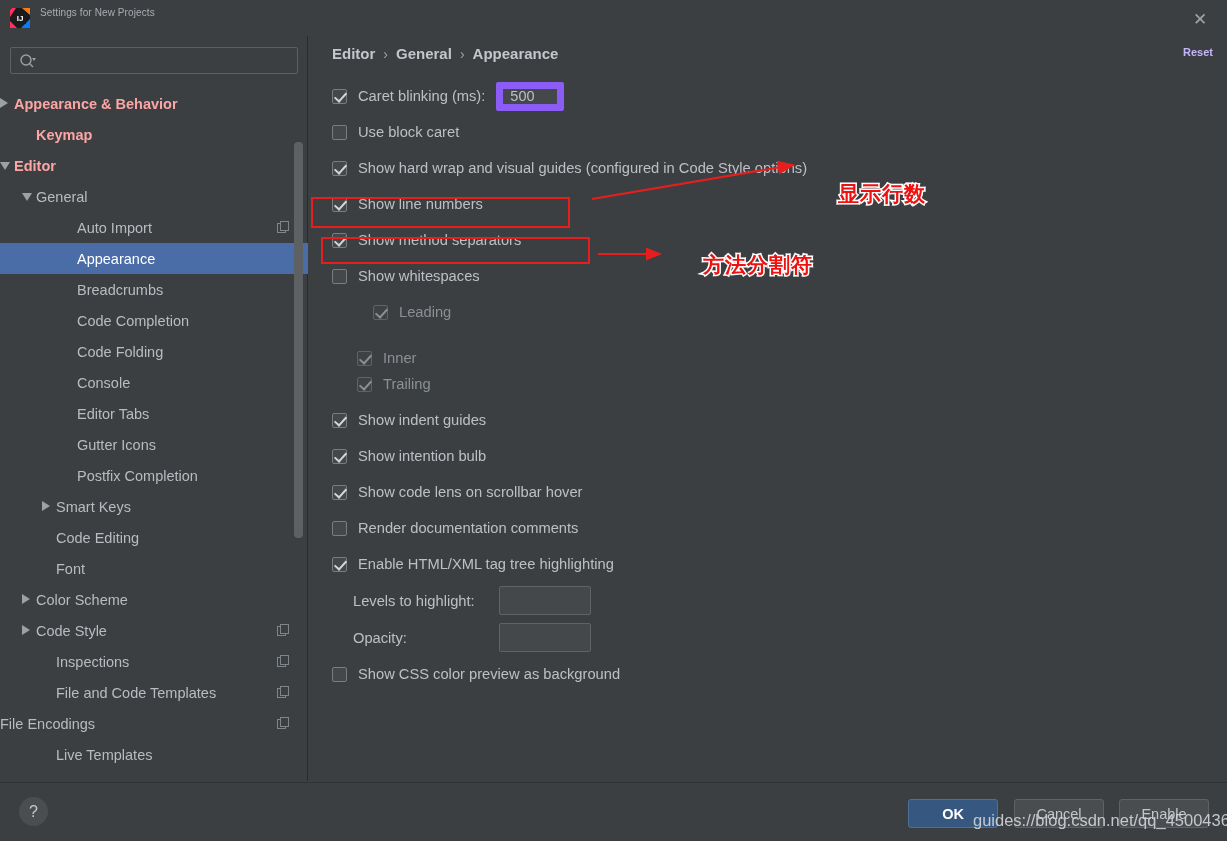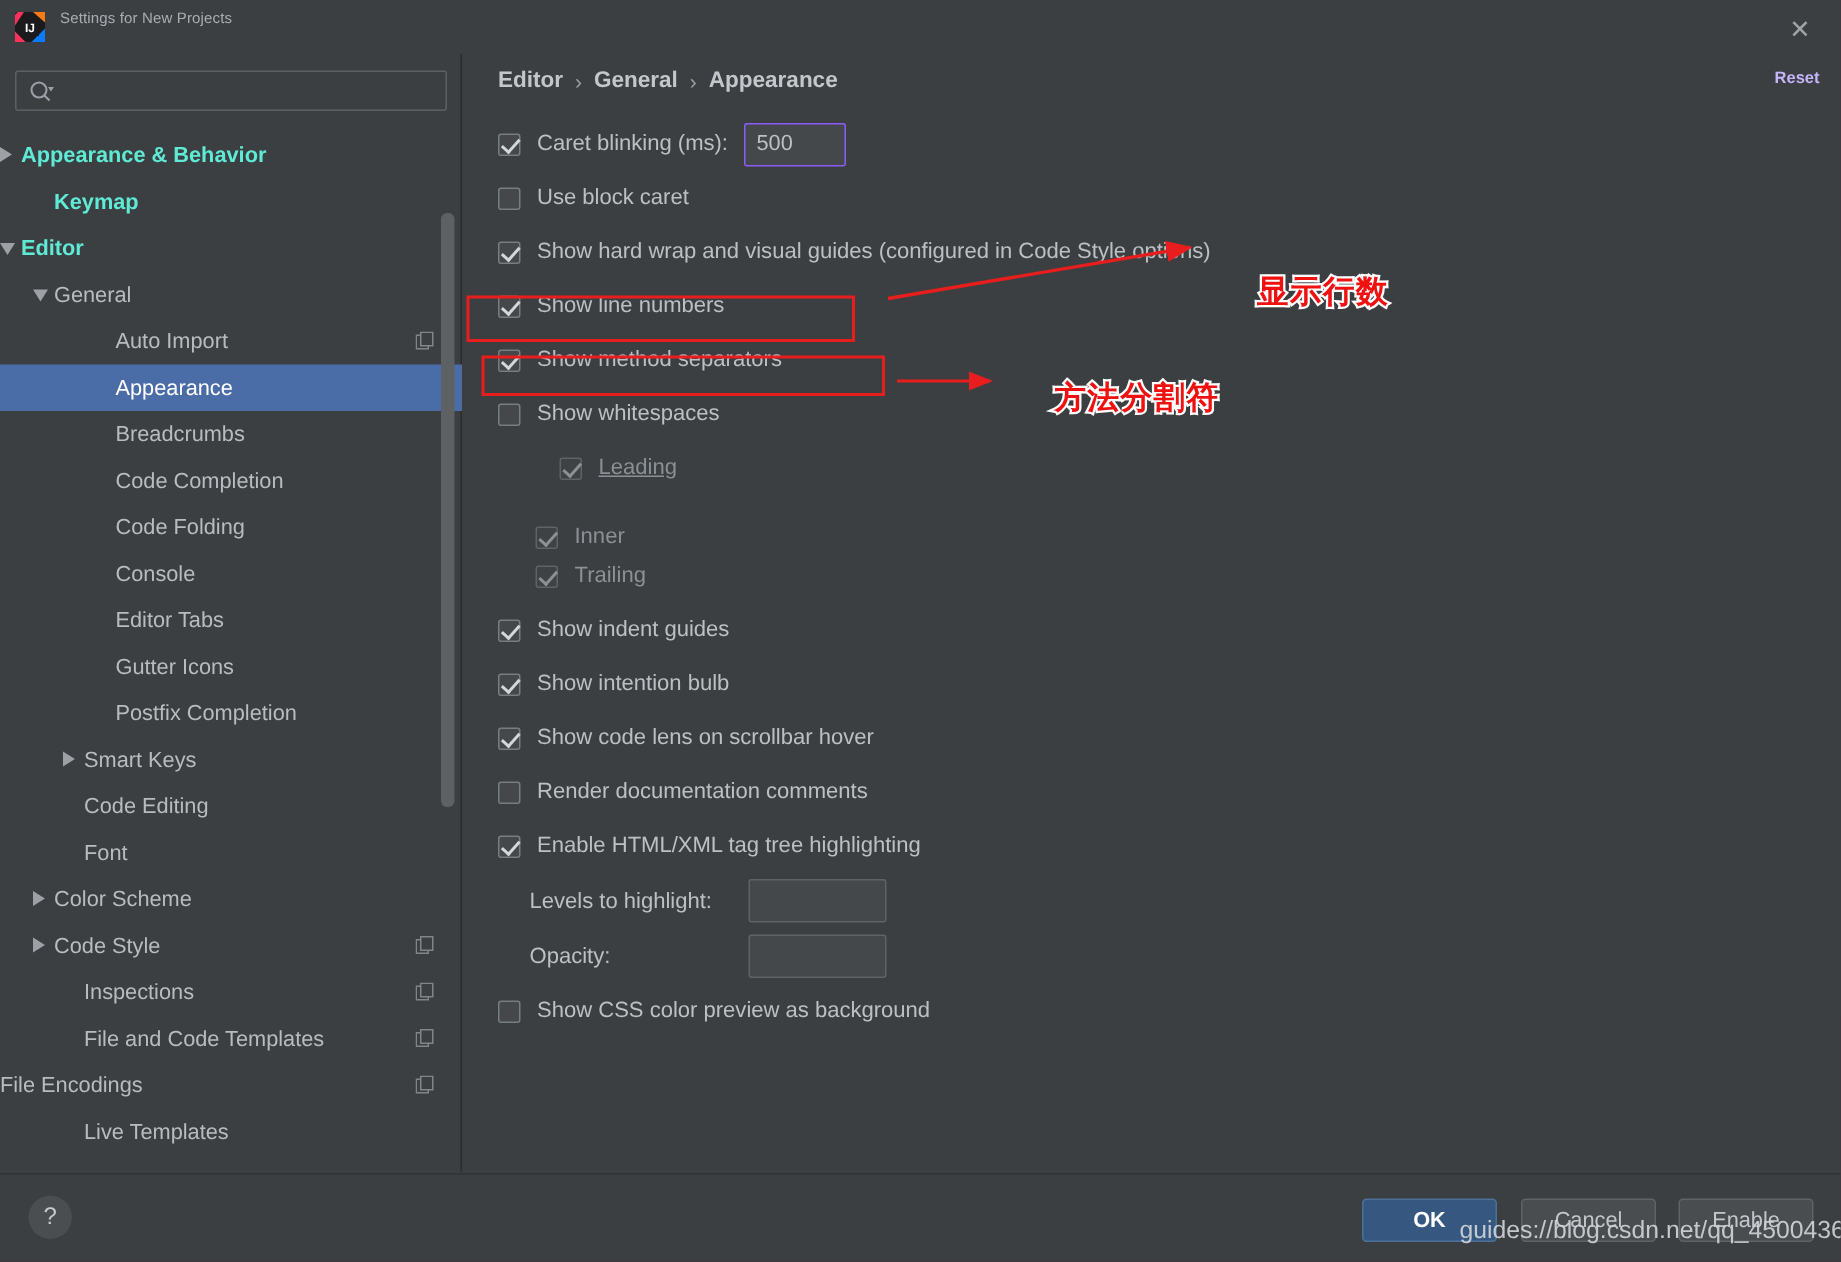--- a/index.html
+++ b/index.html
@@ -93,21 +93,21 @@
   .tree-item {
     position: relative;
     height: 31px;
     display: flex;
     align-items: center;
     color: #b8bcc0;
     font-size: 14.5px;
     cursor: pointer;
     white-space: nowrap;
   }
-  .tree-item.bold { font-weight: bold; color: #5eead4; }
+  .tree-item.bold { font-weight: bold; color: #fca5a5; }
   .tree-item.selected { background: #4a6da7; color: #ffffff; }
   .tw {
     position: absolute;
     width: 0; height: 0;
     border-style: solid;
   }
   .tw-right {
     border-width: 5.5px 0 5.5px 8px;
     border-color: transparent transparent transparent #9da1a6;
   }
@@ -200,21 +200,21 @@
     transform: rotate(42deg);
   }
   .cb.disabled { border-color: #5e6366; background: #3f4244; }
   .cb.disabled.checked::after { border-color: #8b9095; }
   .row.disabled { color: #8b9095; }
   .row-label { cursor: pointer; white-space: nowrap; }
 
   .txtfield {
     width: 68px; height: 29px;
     background: #45484a;
-    border: 1px solid #8b5cf6;
+    border: 7px solid #8b5cf6;
     border-radius: 2px;
     color: #bcc0c4;
     font-size: 14.5px;
     font-family: "Liberation Sans", sans-serif;
     padding: 0 7px;
     outline: none;
     margin-left: 11px;
   }
   .spinner {
     display: flex;
@@ -472,21 +472,21 @@
           <span class="row-label">Show line numbers</span>
         </div>
         <div class="row" style="padding-left: 23px;">
           <span class="cb checked"></span>
           <span class="row-label">Show method separators</span>
         </div>
         <div class="row" style="padding-left: 23px;">
           <span class="cb"></span>
           <span class="row-label">Show whitespaces</span>
         </div>
-        <div class="row disabled" style="padding-left: 64px; text-decoration: underline;">
+        <div class="row disabled" style="padding-left: 64px;">
           <span class="cb checked disabled"></span>
           <span class="row-label">Leading</span>
         </div>
         <div class="row disabled" style="padding-left: 48px; align-items: flex-end;">
           <span class="cb checked disabled"></span>
           <span class="row-label">Inner</span>
         </div>
         <div class="row disabled" style="padding-left: 48px;">
           <span class="cb checked disabled"></span>
           <span class="row-label">Trailing</span>

